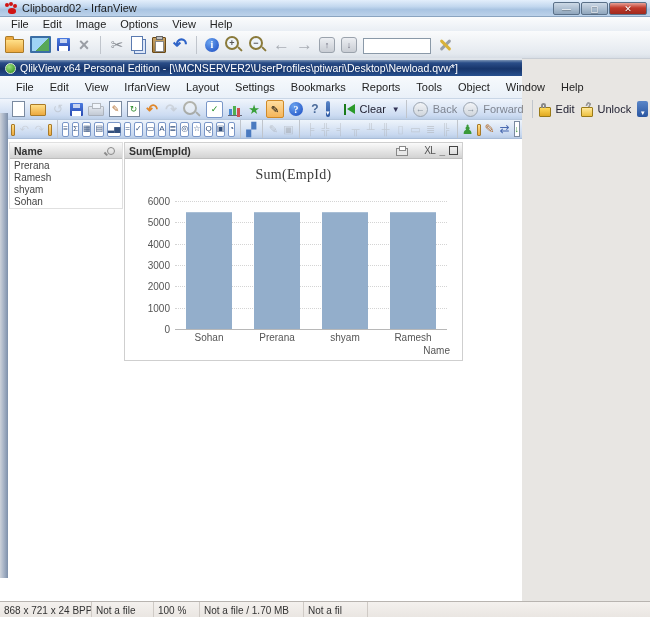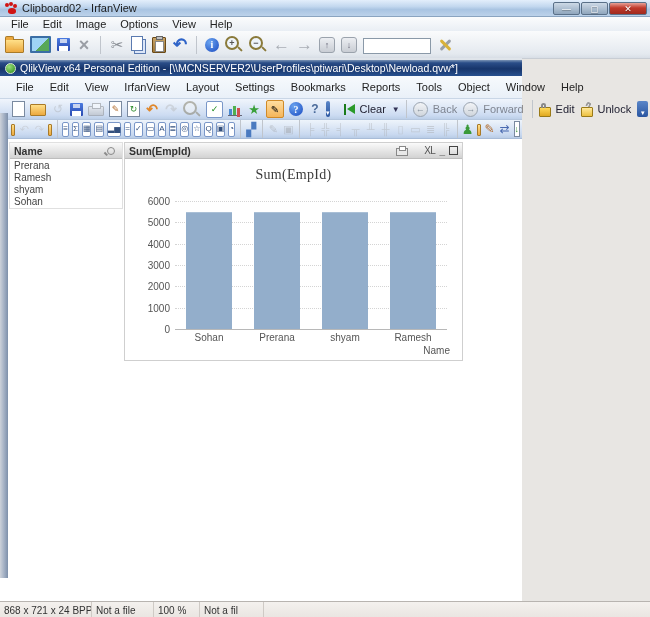--- a/index.html
+++ b/index.html
@@ -341,14 +341,15 @@
         <div id="xaxis-title">Name</div>
       </div>
     </div>
   </div>
 </div>
 
 <div class="abs" id="statusbar">
     <div class="stseg" style="width: 92px;">868 x 721 x 24 BPP</div>
     <div class="stseg" style="width: 62px;">Not a file</div>
     <div class="stseg" style="width: 46px;">100 %</div>
+    <div class="stseg" style="width: 104px;">Not a file / 1.70 MB</div>
     <div class="stseg" style="width: 64px;">Not a fil</div>
   </div>
 
 </body></html>

